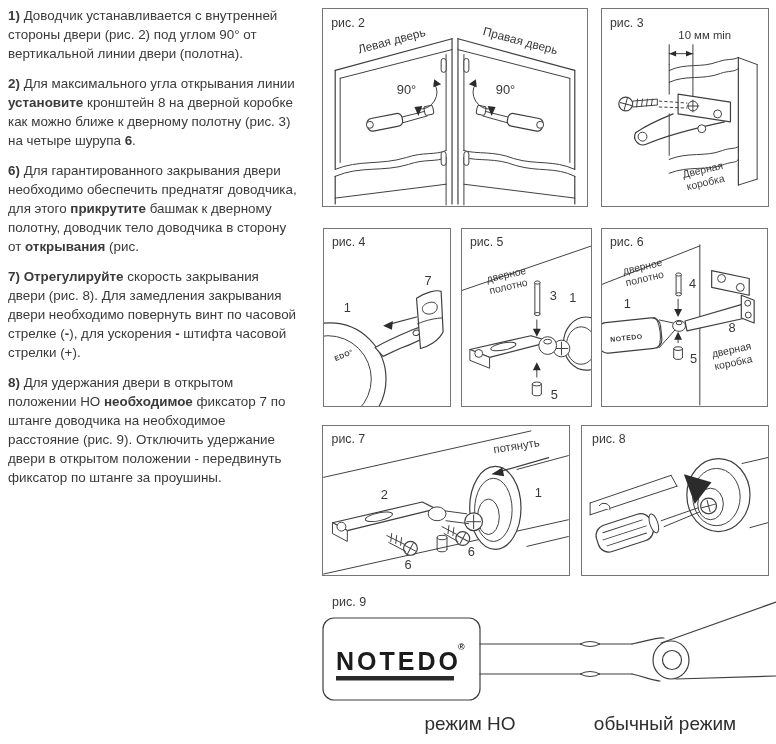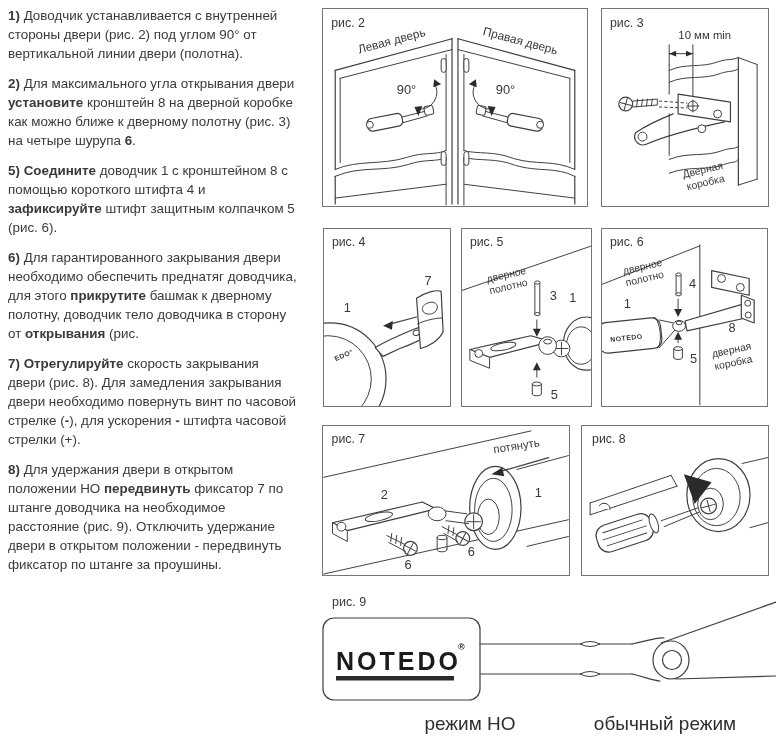--- a/index.html
+++ b/index.html
@@ -26,25 +26,24 @@
   .logoR{font-size:9px;font-weight:bold;fill:#1c1c1c;}
   .mode{font-size:19px;fill:#2e2e2e;}
 </style>
 </head>
 <body>
 
 <div class="page">
 
   <div class="left-col">
       <p class="instr"><span class="b">1) </span><span>Доводчик устанавливается с внутренней стороны двери (рис. 2) под углом 90° от вертикальной линии двери (полотна).</span></p>
-      <p class="instr"><span class="b">2) </span><span>Для максимального угла открывания двери </span><span class="b">установите</span><span> кронштейн 8 на дверной коробке как можно ближе к дверному полотну (рис. 3) на четыре шурупа </span><span class="b">6</span><span>.</span></p>
-      <p class="instr"><span class="b">5) Соедините</span><span> доводчик 1 с кронштейном 8 с помощью короткого штифта 4 и </span><span class="b">зафиксируйте</span><span> штифт защитным колпачком 5 (рис. 6).</span></p>
+      <p class="instr"><span class="b">2) </span><span>Для максимального угла открывания линии </span><span class="b">установите</span><span> кронштейн 8 на дверной коробке как можно ближе к дверному полотну (рис. 3) на четыре шурупа </span><span class="b">6</span><span>.</span></p>
       <p class="instr"><span class="b">6) </span><span>Для гарантированного закрывания двери необходимо обеспечить преднатяг доводчика, для этого </span><span class="b">прикрутите</span><span> башмак к дверному полотну, доводчик тело доводчика в сторону от </span><span class="b">открывания</span><span> (рис.</span></p>
       <p class="instr"><span class="b">7) Отрегулируйте</span><span> скорость закрывания двери (рис. 8). Для замедления закрывания двери необходимо повернуть винт по часовой стрелке (</span><span class="b">-</span><span>), для ускорения </span><span class="b">-</span><span> штифта часовой стрелки (+).</span></p>
-      <p class="instr"><span class="b">8) </span><span>Для удержания двери в открытом положении НО </span><span class="b">передвинуть</span><span> фиксатор 7 по штанге доводчика на необходимое расстояние (рис. 9). Отключить удержание двери в открытом положении - передвинуть фиксатор по штанге за проушины.</span></p>
+      <p class="instr"><span class="b">8) </span><span>Для удержания двери в открытом положении НО </span><span class="b">необходимое</span><span> фиксатор 7 по штанге доводчика на необходимое расстояние (рис. 9). Отключить удержание двери в открытом положении - передвинуть фиксатор по штанге за проушины.</span></p>
     </div>
 
   <svg class="fig" style="left:322px;top:8px;" width="266" height="199" viewBox="0 0 266 199">
     <text x="8" y="18" class="figlab">рис. 2</text>
     <g>
 
       <line class="ln" x1="130" y1="30" x2="130" y2="197"></line>
       <line class="ln" x1="136" y1="30" x2="136" y2="197"></line>
 
       <path class="ln" d="M130,30 L12,62"></path>

